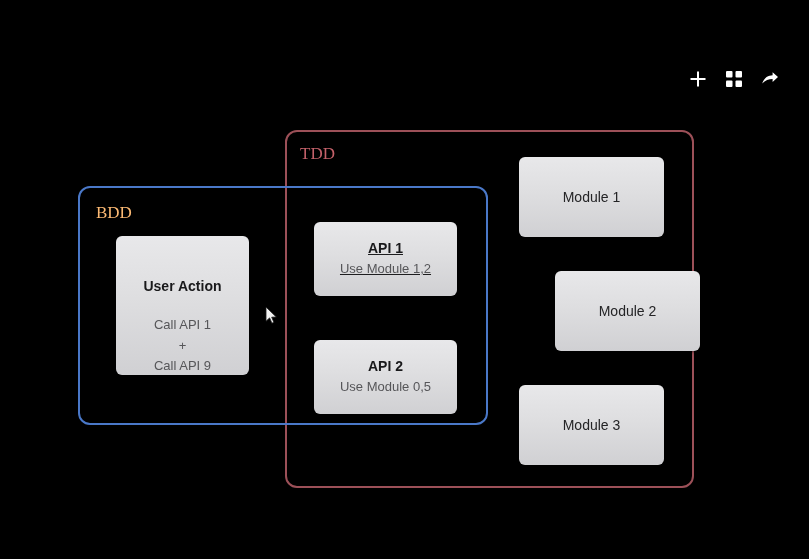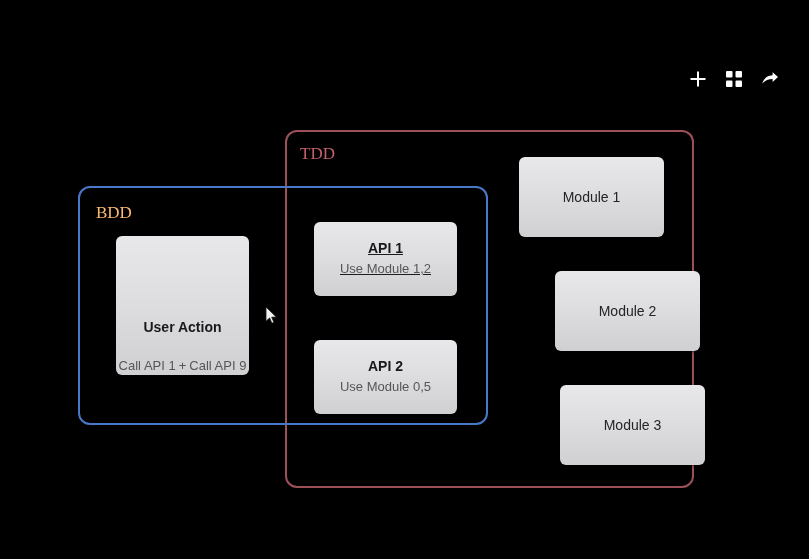--- a/index.html
+++ b/index.html
@@ -127,42 +127,42 @@
   
   #card-user-action {
     left: 116px;
     top: 236px;
     width: 133px;
     height: 139px;
     justify-content: flex-end;
     padding-top: 22px;
   }
   #card-user-action .card-title { margin-bottom: 22px; }
-  #card-user-action .ua-lines { display: flex; flex-direction: row; gap: 3px; }
+  #card-user-action .ua-lines { display: flex; flex-direction: column; gap: 3px; }
 
   
   #card-api-1 {
     left: 314px;
     top: 222px;
     width: 143px;
     height: 74px;
     text-decoration: underline;
   }
   #card-api-2 {
     left: 314px;
     top: 340px;
     width: 143px;
     height: 74px;
   }
   .card-api .card-title { margin-bottom: 3px; }
 
   
   #card-module-1 { left: 519px; top: 157px;  width: 145px; height: 80px; }
   #card-module-2 { left: 519px; top: 271px;  width: 145px; height: 80px; margin-left: 36px; }
-  #card-module-3 { left: 519px; top: 385px;  width: 145px; height: 80px; margin-left: 41px; }
+  #card-module-3 { left: 519px; top: 385px;  width: 145px; height: 80px; }
 
   
   #mouse-cursor {
     position: absolute;
     left: 265px;
     top: 306px;
     width: 14px;
     height: 20px;
     pointer-events: none;
   }

